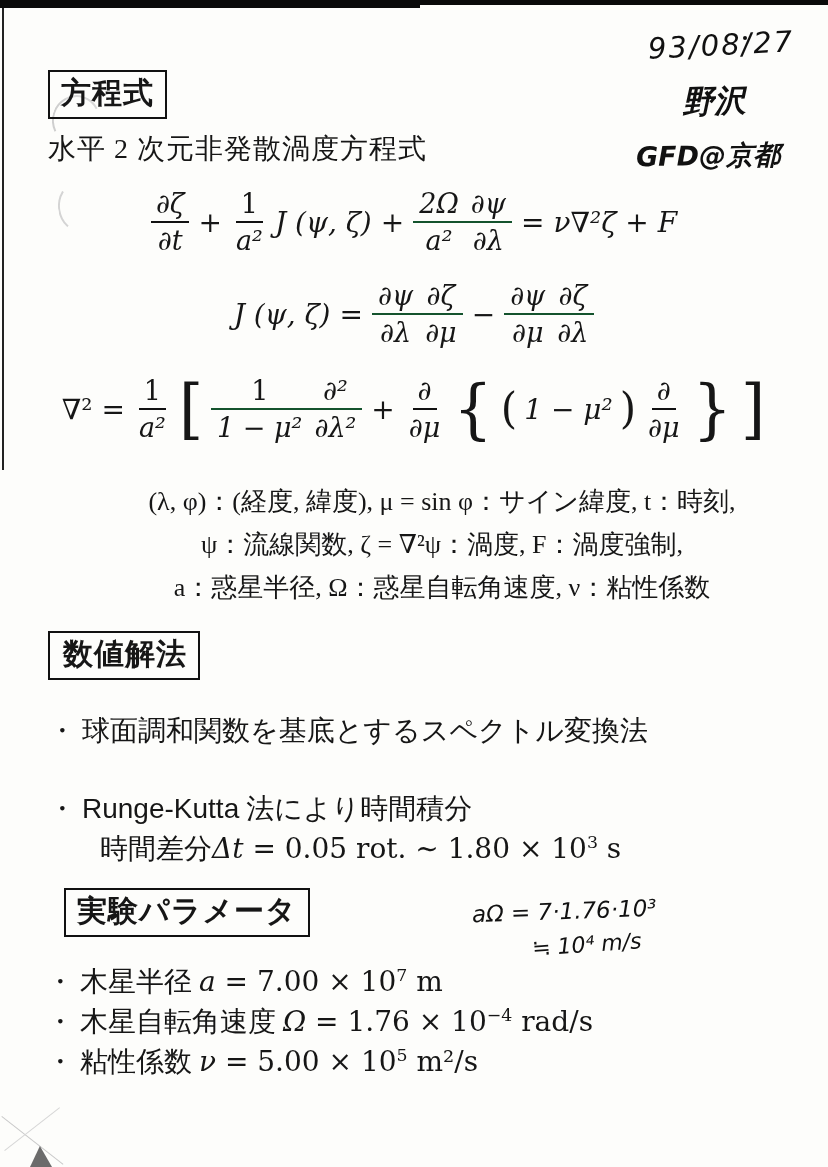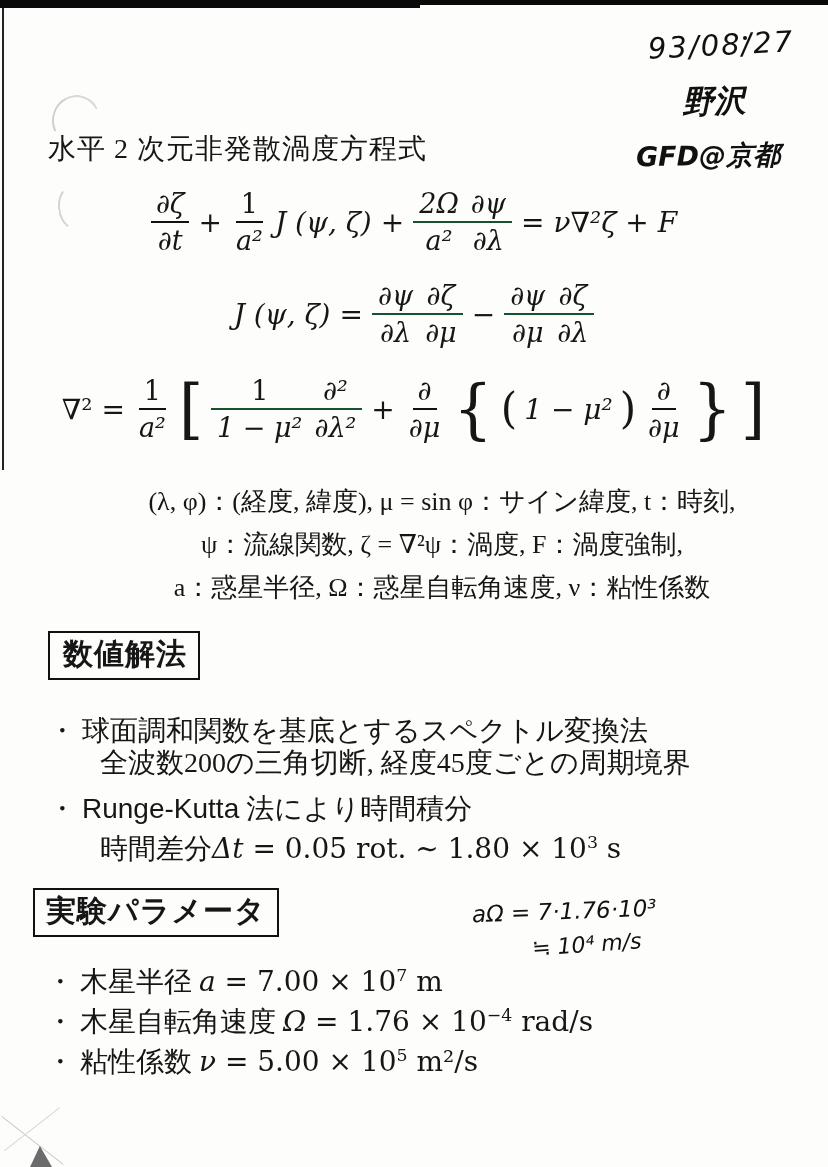--- a/index.html
+++ b/index.html
@@ -31,21 +31,21 @@
   .hand-note2{left:532px;top:932px;font-size:22px;transform:rotate(-4deg);}
 
   
   .secbox{
     position:absolute;border:2px solid #111;padding:4px 11px 6px;
     font-family:"DejaVu Sans","Liberation Sans",sans-serif;
     font-size:30px;font-weight:600;letter-spacing:1px;line-height:1.15;white-space:nowrap;
   }
   .box-eq{left:48px;top:70px;}
   .box-num{left:48px;top:631px;padding-left:13px;}
-  .box-param{left:33px;top:888px;}
+  .box-param{left:64px;top:888px;}
 
   .jp{font-family:"Liberation Serif","DejaVu Serif",serif;}
   .subtitle{position:absolute;left:48px;top:130px;font-size:28px;letter-spacing:1px;white-space:nowrap;}
 
   
   .eqrow{
     position:absolute;left:0;width:828px;display:flex;justify-content:center;
     align-items:center;font-size:28px;gap:7px;
     font-family:"DejaVu Serif",serif;
   }
@@ -85,20 +85,21 @@
   <div class="fold1"></div>
   <div class="fold2"></div>
   <div class="fold-dark"></div>
 
   <div class="hand hand-date">93/08/27</div>
   <div class="hand hand-name">野沢</div>
   <div class="hand hand-affil">GFD@京都</div>
   <div class="hand hand-note1">aΩ = 7·1.76·10³</div>
   <div class="hand hand-note2">≒ 10⁴ m/s</div>
 
+  <div class="secbox box-eq">方程式</div>
   <div class="subtitle jp">水平 2 次元非発散渦度方程式</div>
 
   <div class="eqrow" style="top:188px;">
     <span class="fr">
       <span class="n mi">∂ζ</span>
       <span class="d mi">∂t</span>
     </span>
     <span class="op">+</span>
     <span class="fr">
       <span class="n up">1</span>
@@ -169,23 +170,20 @@
     <div class="defline">(λ, φ)：(経度, 緯度), μ = sin φ：サイン緯度, t：時刻,</div>
     <div class="defline">ψ：流線関数, ζ = ∇²ψ：渦度, F：渦度強制,</div>
     <div class="defline">a：惑星半径, Ω：惑星自転角速度, ν：粘性係数</div>
   </div>
 
   <div class="secbox box-num">数値解法</div>
 
   <div class="body-line jp" style="left:48px;top:702px;margin-top:10px;">
     <span class="bullet">・</span><span>球面調和関数を基底とするスペクトル変換法</span>
   </div>
-  <div class="body-line jp" style="left:100px;top:744px;">
-    <span>全波数200の三角切断, 経度45度ごとの周期境界</span>
-  </div>
   <div class="body-line jp" style="left:48px;top:790px;">
     <span class="bullet">・</span><span class="latin-sans">Runge-Kutta</span><span> 法により時間積分</span>
   </div>
   <div class="body-line jp" style="left:100px;top:830px;">
     <span>時間差分</span><span class="mvar">Δt</span><span class="mnum"> = 0.05 rot. ∼ 1.80 × 10</span><sup class="mnum">3</sup><span class="mnum"> s</span>
   </div>
 
   <div class="secbox box-param">実験パラメータ</div>
 
   <div class="body-line jp" style="left:46px;top:963px;">

